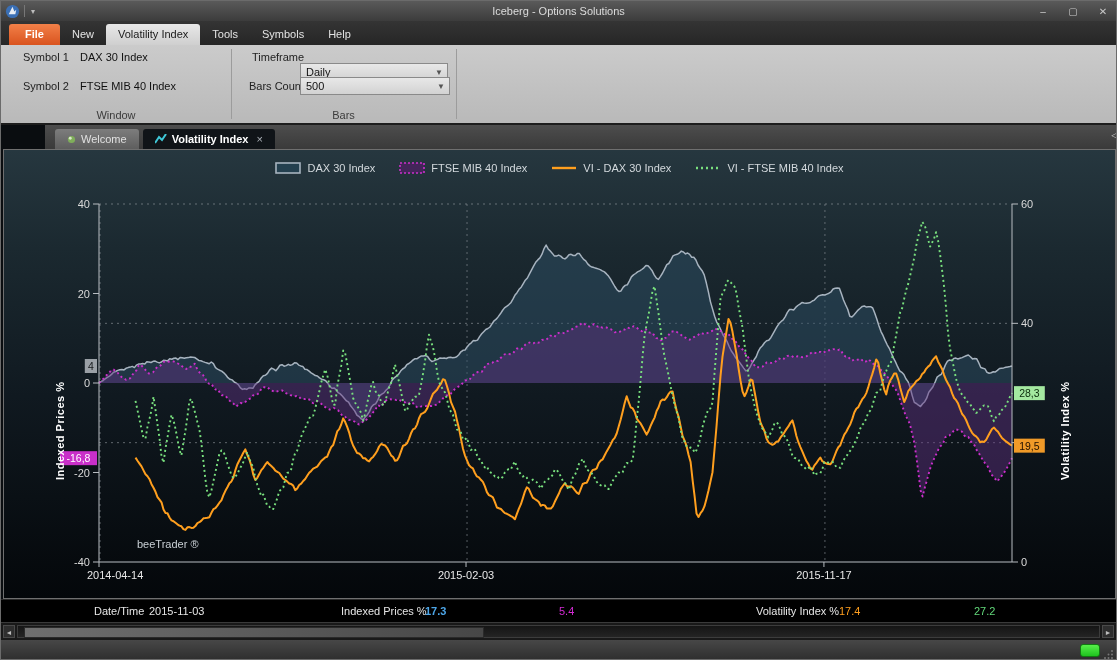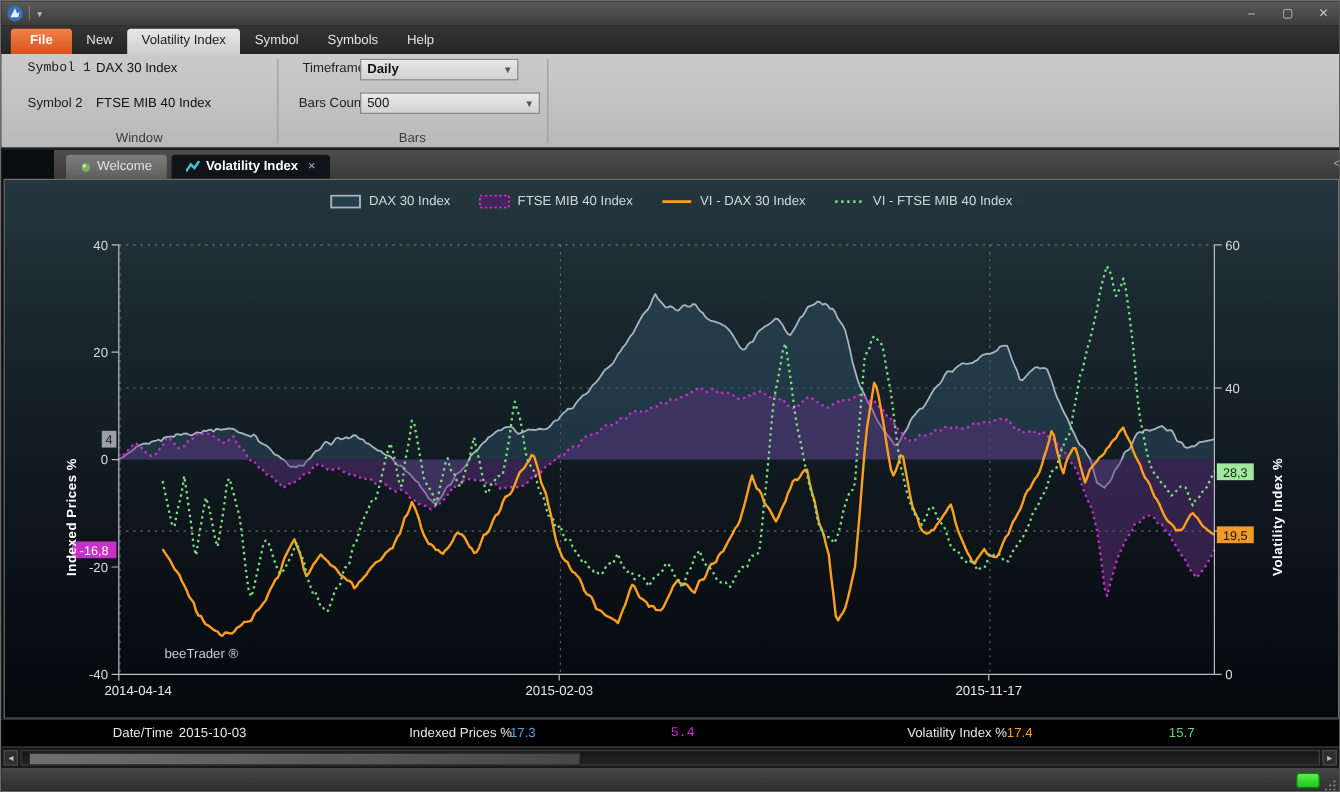--- a/index.html
+++ b/index.html
@@ -74,46 +74,47 @@
 
 <div id="win">
 
   <div class="titlebar">
     <svg class="app-icon" viewBox="0 0 16 16">
       <circle cx="8" cy="8" r="7" fill="#3a6fb5"></circle>
       <path d="M4 11 L8 3 L10 8 L12 6 L11 11 Z" fill="#e8eef5"></path>
     </svg>
     <div class="qa-sep"></div>
     <div class="qa-caret">▾</div>
+    <div class="title-text">Iceberg - Options Solutions</div>
     <div class="win-btns">
       <div class="win-btn">–</div>
       <div class="win-btn">▢</div>
       <div class="win-btn">✕</div>
     </div>
   </div>
 
   <div class="menubar">
     <div class="menu-item file">File</div>
     <div class="menu-item">New</div>
     <div class="menu-item active">Volatility Index</div>
-    <div class="menu-item">Symbol</div>
+    <div class="menu-item">Tools</div>
     <div class="menu-item">Symbols</div>
     <div class="menu-item">Help</div>
   </div>
 
   <div class="ribbon">
-    <div class="rib-label" style="left:22px;top:6px;font-family:Liberation Mono, monospace;">Symbol 1</div>
+    <div class="rib-label" style="left:22px;top:6px;">Symbol 1</div>
     <div class="rib-value" style="left:79px;top:6px;">DAX 30 Index</div>
     <div class="rib-label" style="left:22px;top:35px;">Symbol 2</div>
     <div class="rib-value" style="left:79px;top:35px;">FTSE MIB 40 Index</div>
     <div class="rib-caption" style="left:0;width:230px;">Window</div>
     <div class="rib-div" style="left:230px;"></div>
 
     <div class="rib-label" style="left:251px;top:6px;">Timeframe</div>
-    <div class="combo" style="left:299px;top:4px;width:132px;font-weight:bold;">
+    <div class="combo" style="left:299px;top:18px;width:148px;">
       <span>Daily</span>
       <span class="caret">▼</span>
     </div>
     <div class="rib-label" style="left:248px;top:35px;">Bars Count</div>
     <div class="combo" style="left:299px;top:32px;width:150px;">
       <span>500</span>
       <span class="caret">▼</span>
     </div>
     <div class="rib-caption" style="left:230px;width:225px;">Bars</div>
     <div class="rib-div" style="left:455px;"></div>
@@ -217,27 +218,27 @@
         <rect x="1010" y="288.65" width="30.8" height="14" fill="#f09a28"></rect>
         <text x="1025.4" y="299.65" text-anchor="middle" font-size="10.5" fill="#201000" font-family="&quot;Liberation Sans&quot;,sans-serif">19,5</text>
         <rect x="1010" y="236.14333333333332" width="30.8" height="14" fill="#a4e8a0"></rect>
         <text x="1025.4" y="247.14333333333332" text-anchor="middle" font-size="10.5" fill="#0c2d0c" font-family="&quot;Liberation Sans&quot;,sans-serif">28,3</text>
         <text x="133" y="398" text-anchor="start" font-size="11" fill="#c8cfd4" font-family="&quot;Liberation Sans&quot;,sans-serif">beeTrader ®</text>
       </svg>
   </div>
 
   <div class="statusbar">
     <span style="left:93px;">Date/Time</span>
-    <span style="left:148px;">2015-10-03</span>
+    <span style="left:148px;">2015-11-03</span>
     <span style="left:340px;">Indexed Prices %</span>
-    <span style="left: 424px; color: rgb(77, 166, 232);" id="pv0">17.3</span>
-    <span style="left: 558px; color: rgb(212, 43, 212); font-family: Liberation Mono, monospace;" id="pv1">5.4</span>
+    <span style="left: 424px; color: rgb(77, 166, 232); font-weight: bold;" id="pv0">17.3</span>
+    <span style="left: 558px; color: rgb(212, 43, 212);" id="pv1">5.4</span>
     <span style="left:755px;">Volatility Index %</span>
     <span style="left: 838px; color: rgb(255, 159, 30);" id="vv0">17.4</span>
-    <span style="left: 973px; color: rgb(98, 217, 122);" id="vv1">15.7</span>
+    <span style="left: 973px; color: rgb(98, 217, 122);" id="vv1">27.2</span>
   </div>
 
   <div class="hscroll">
     <div class="hs-arrow" style="left:2px;">◄</div>
     <div class="hs-track">
       <div class="hs-thumb"></div>
     </div>
     <div class="hs-arrow" style="right:2px;">►</div>
   </div>
 

